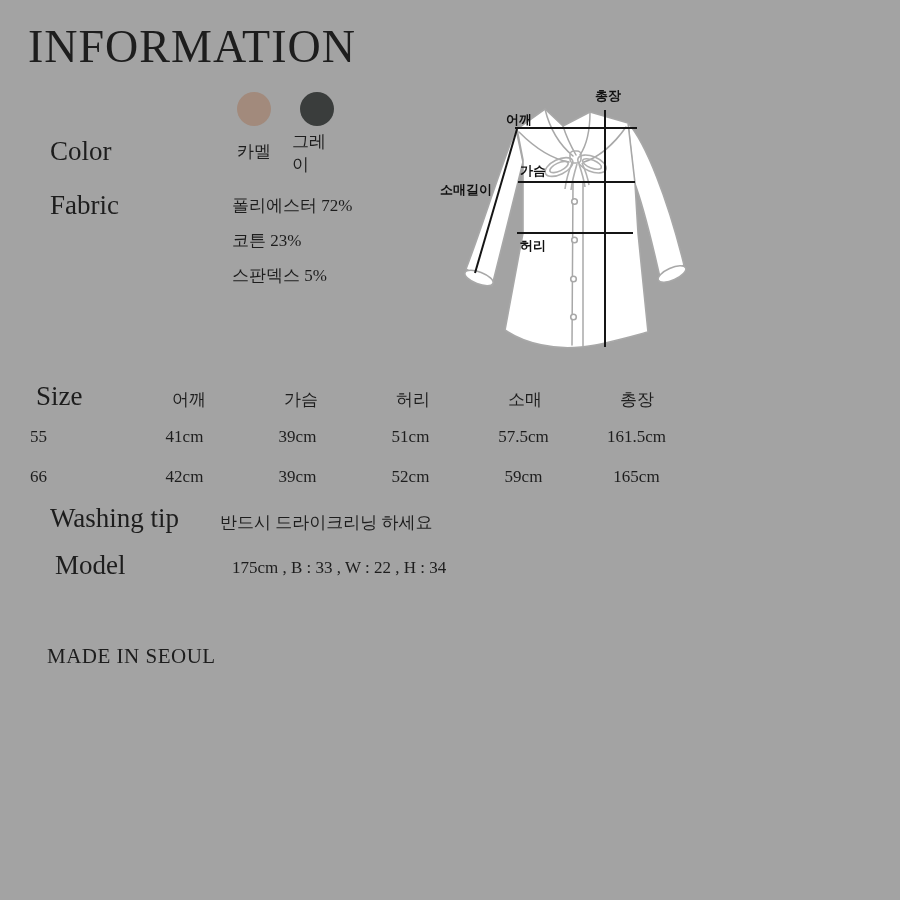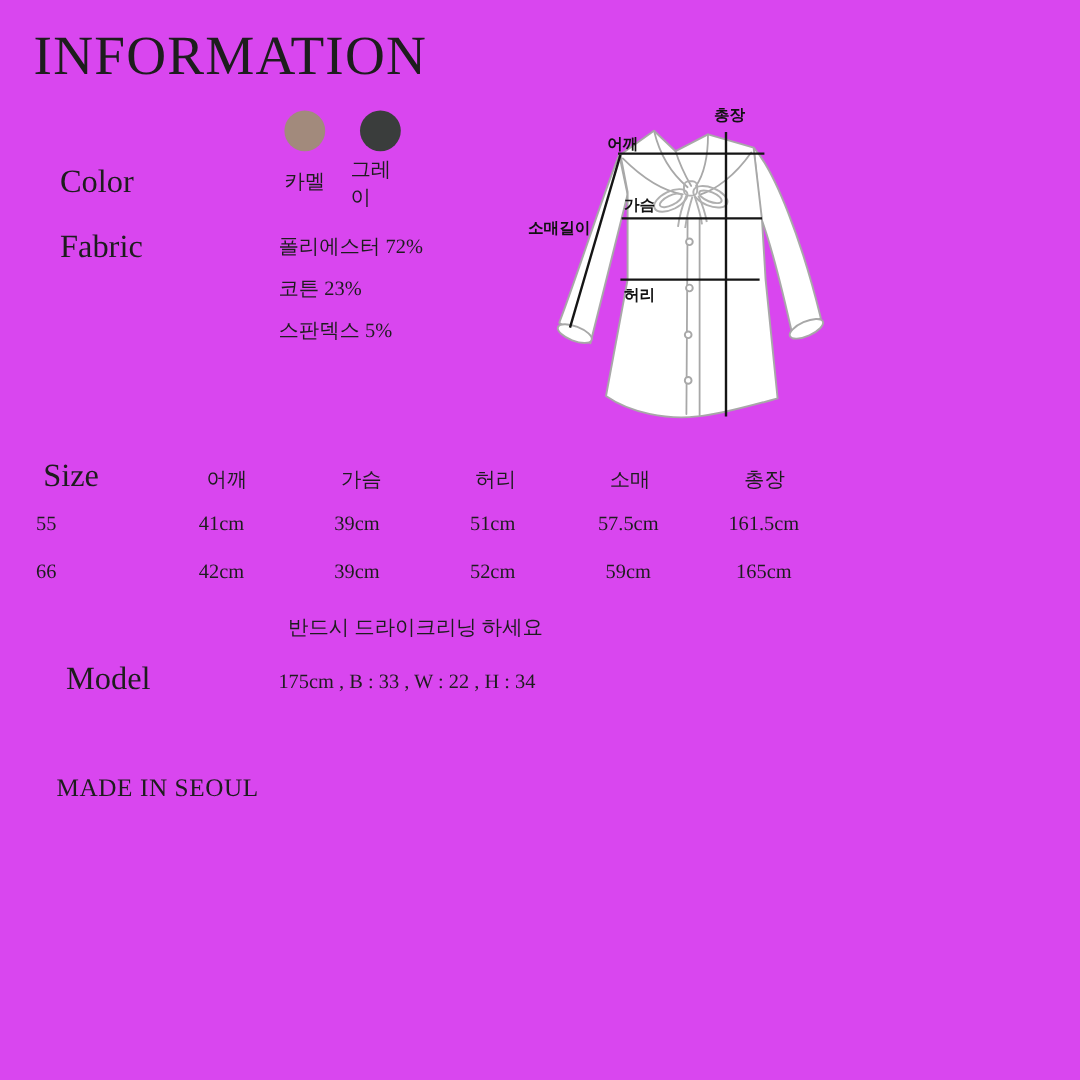--- a/index.html
+++ b/index.html
@@ -1,16 +1,16 @@
 <!DOCTYPE html>
 <html><head>
 <meta charset="utf-8">
 <style>
   html,body{margin:0;padding:0;background:#fff;}
-  .page{position:relative;width:900px;height:900px;background:#d946ef;overflow:hidden;
+  .page{position:relative;width:900px;height:900px;background:#a3a3a3;overflow:hidden;
         font-family:"Liberation Serif","DejaVu Serif",serif;color:#1d1d1d;}
   .abs{position:absolute;}
   .title{font-size:46px;letter-spacing:1px;font-weight:400;}
   .sec-label{font-size:27px;font-weight:400;}
   .kr{font-size:17px;}
   .swatch{border-radius:50%;width:34px;height:34px;}
   .swatch-name{font-size:17px;text-align:left;}
   .fabric-lines div{height:35px;line-height:20px;}
   .diagram-label{font-family:"Liberation Sans","DejaVu Sans",sans-serif;
                  font-size:13px;font-weight:700;color:#111;white-space:nowrap;}
@@ -122,20 +122,21 @@
     <div class="t-row t-data">
       <div class="c0">66</div>
       <div class="c">42cm</div>
       <div class="c">39cm</div>
       <div class="c">52cm</div>
       <div class="c">59cm</div>
       <div class="c">165cm</div>
     </div>
   </div>
 
-  <div class="abs kr" style="left:240px;top:511px;">반드시 드라이크리닝 하세요</div>
+  <div class="abs sec-label" style="left:50px;top:503px;">Washing tip</div>
+  <div class="abs kr" style="left:220px;top:511px;">반드시 드라이크리닝 하세요</div>
 
   <div class="abs sec-label" style="left:55px;top:550px;text-align:right;">Model</div>
   <div class="abs kr" style="left:232px;top:558px;">175cm , B : 33 , W : 22 , H : 34</div>
 
   <div class="abs madein" style="left:47px;top:644px;">MADE IN SEOUL</div>
 
 </div>
 
 </body></html>

